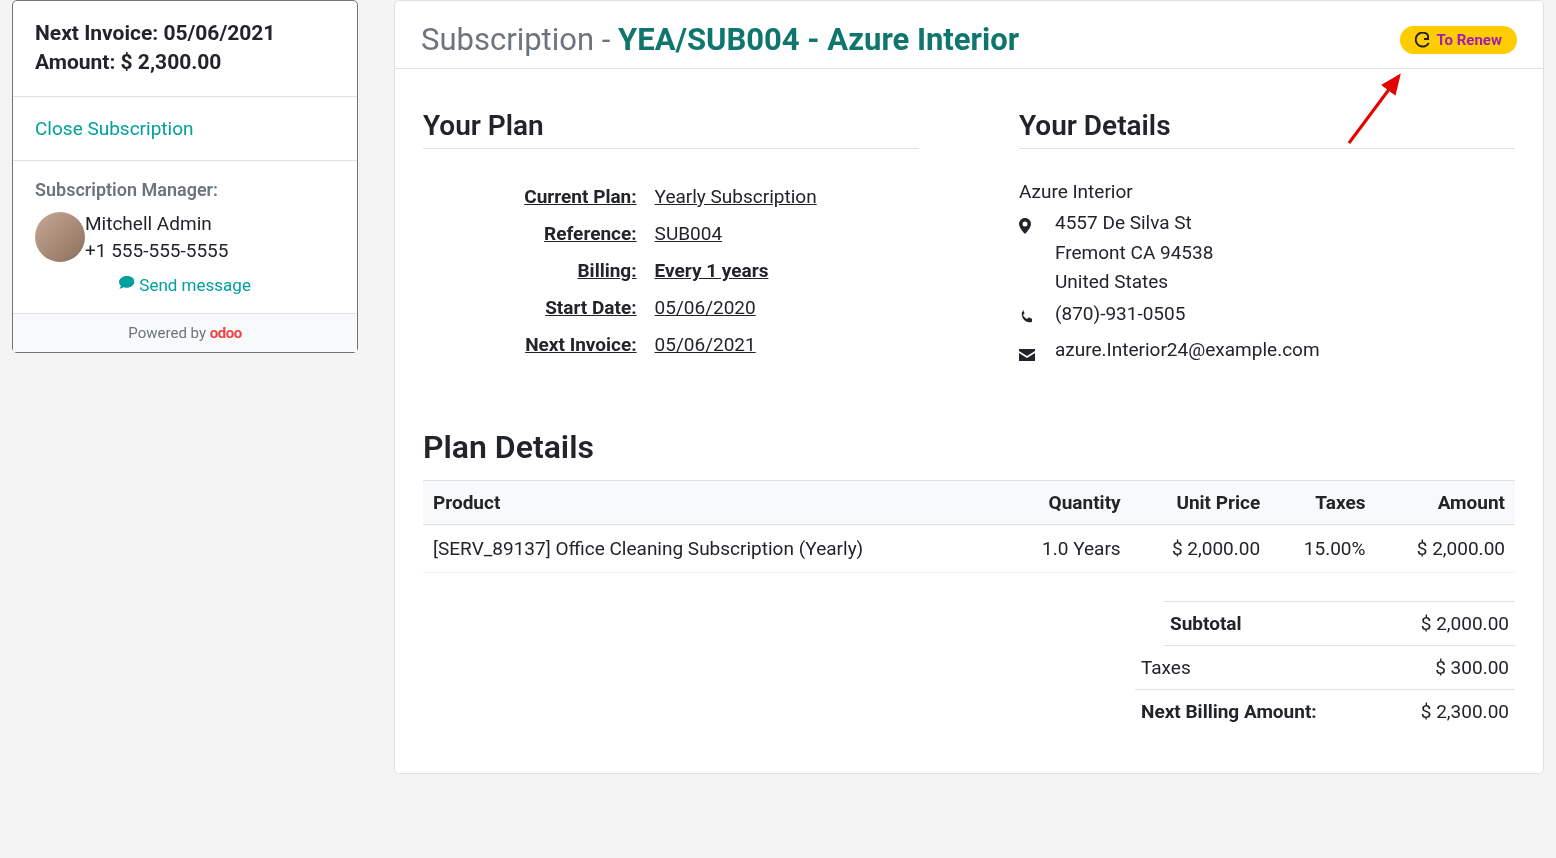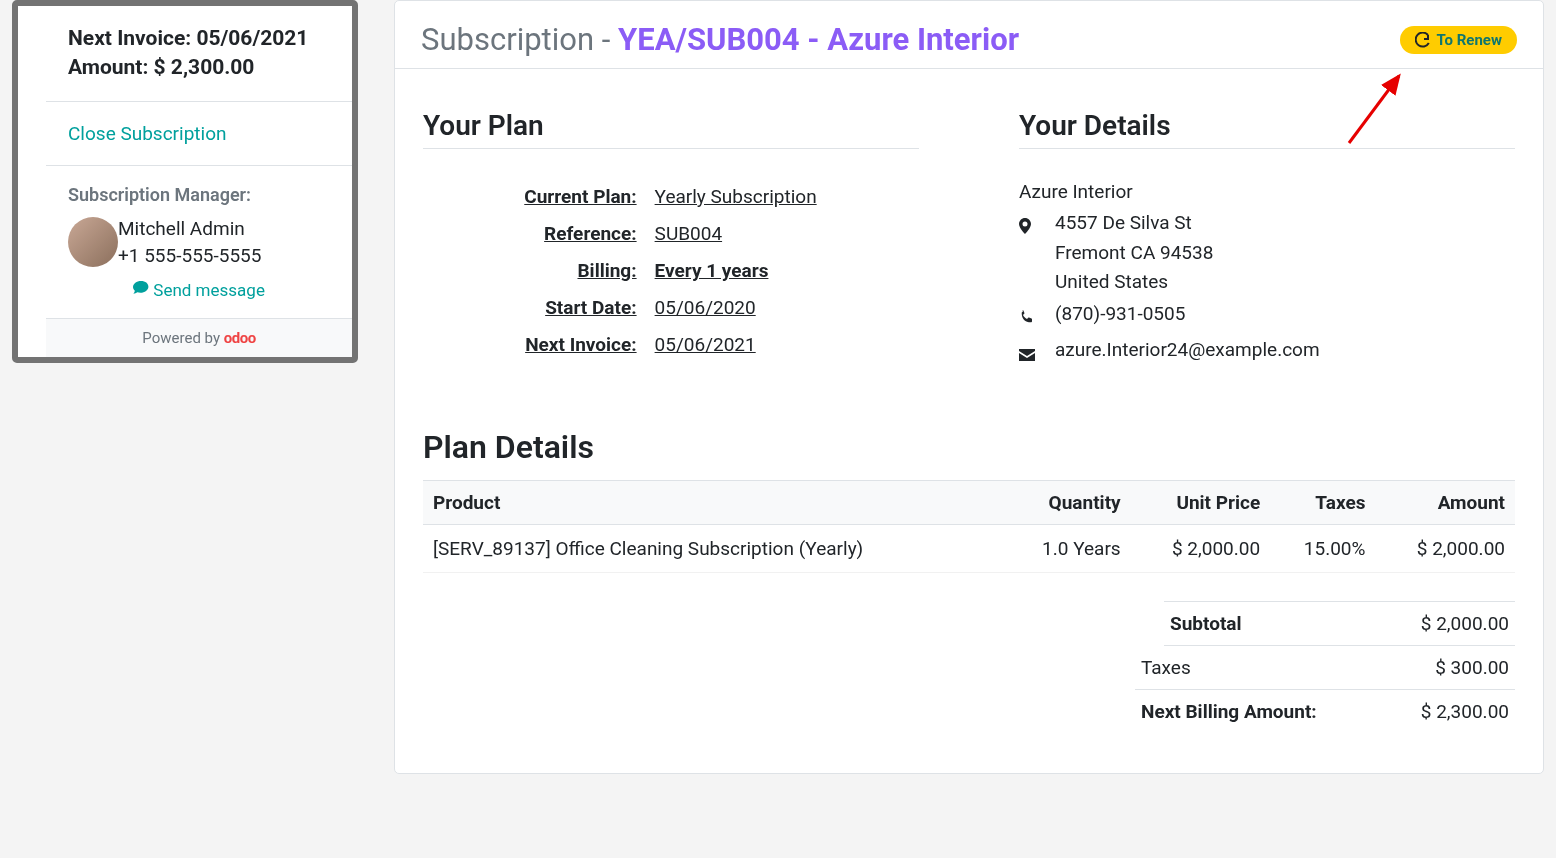--- a/index.html
+++ b/index.html
@@ -19,23 +19,22 @@
       padding: 0 12px;
       max-width: 1556px;
     }
     
     .sidebar {
       width: 346px;
       flex-shrink: 0;
     }
     .card {
       background: #fff;
-      border: 6px solid #737373;
+      border: 1px solid #737373;
       border-radius: 5px;
-      padding-left: 28px;
     }
     .card-section {
       padding: 18px 22px;
       border-bottom: 1px solid #dee2e6;
     }
     .card-section:last-child {
       border-bottom: none;
     }
     .invoice-header {
       font-size: 21px;
@@ -110,25 +109,25 @@
     .main-title {
       font-size: 31px;
       font-weight: 400;
       color: #333;
     }
     .main-title .prefix {
       color: #6c757d;
     }
     .main-title .code {
       font-weight: 700;
-      color: #8b5cf6;
+      color: #0f766e;
     }
     .badge-renew {
       background: #ffcc00;
-      color: #0f766e;
+      color: #a21caf;
       border-radius: 18px;
       padding: 5px 15px;
       font-size: 15px;
       font-weight: 700;
       display: inline-flex;
       align-items: center;
       gap: 6px;
       cursor: pointer;
     }
     .arrow-annotation {

